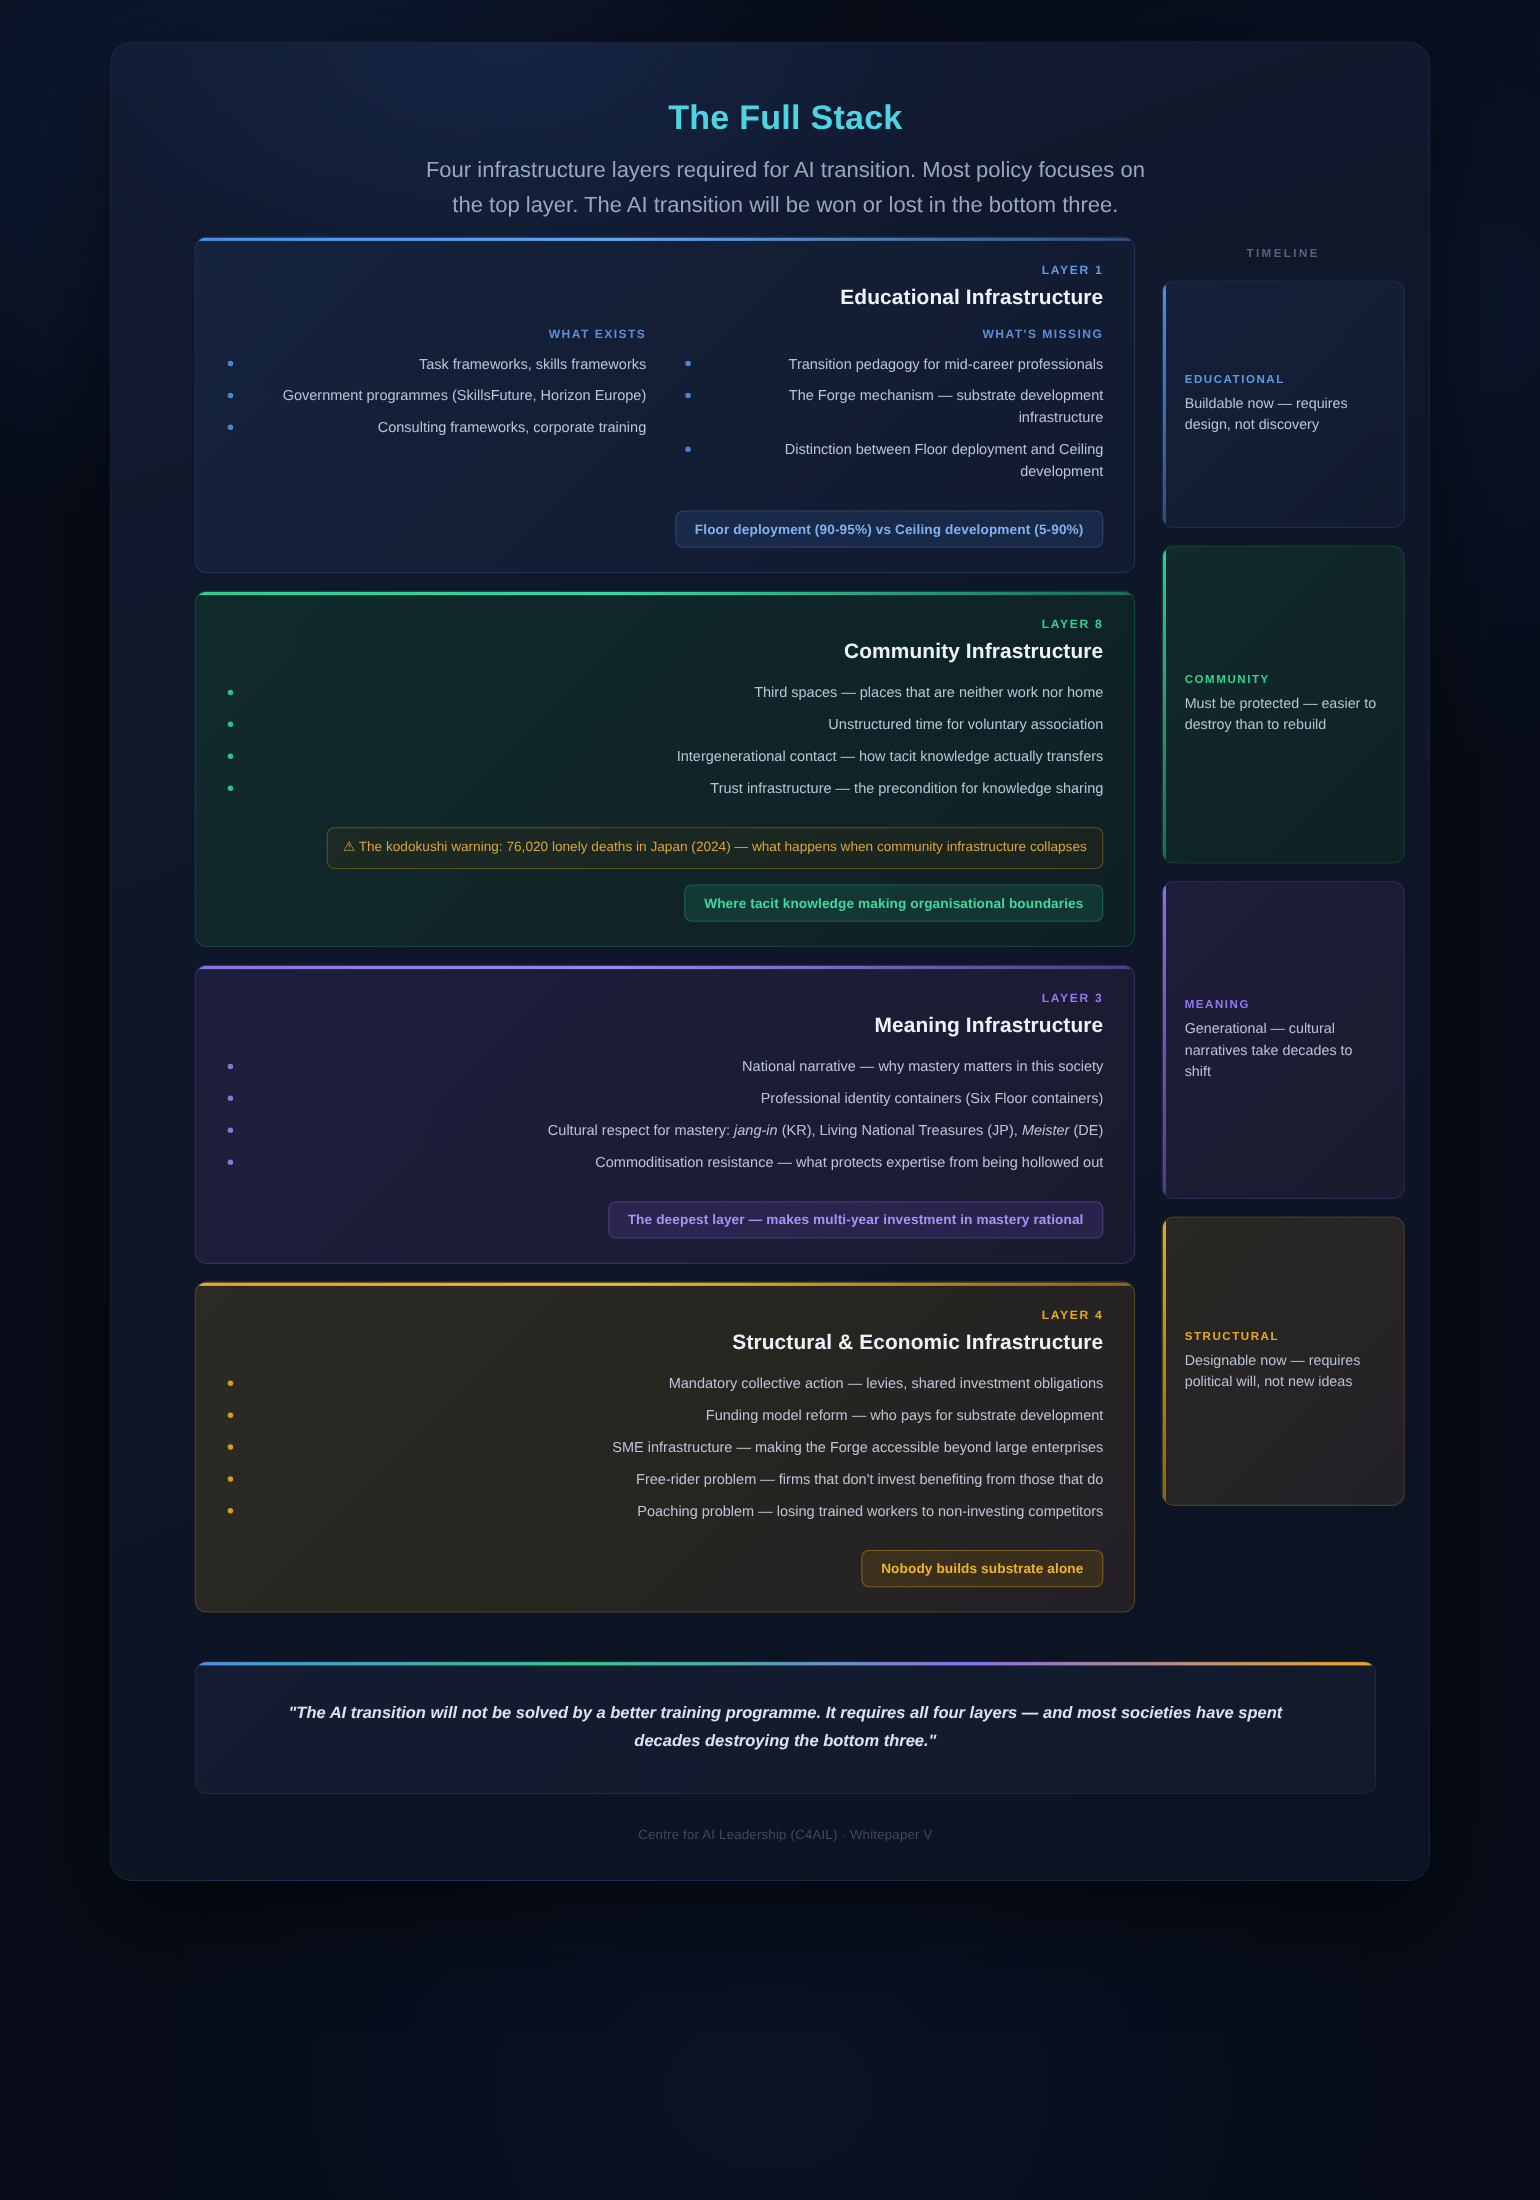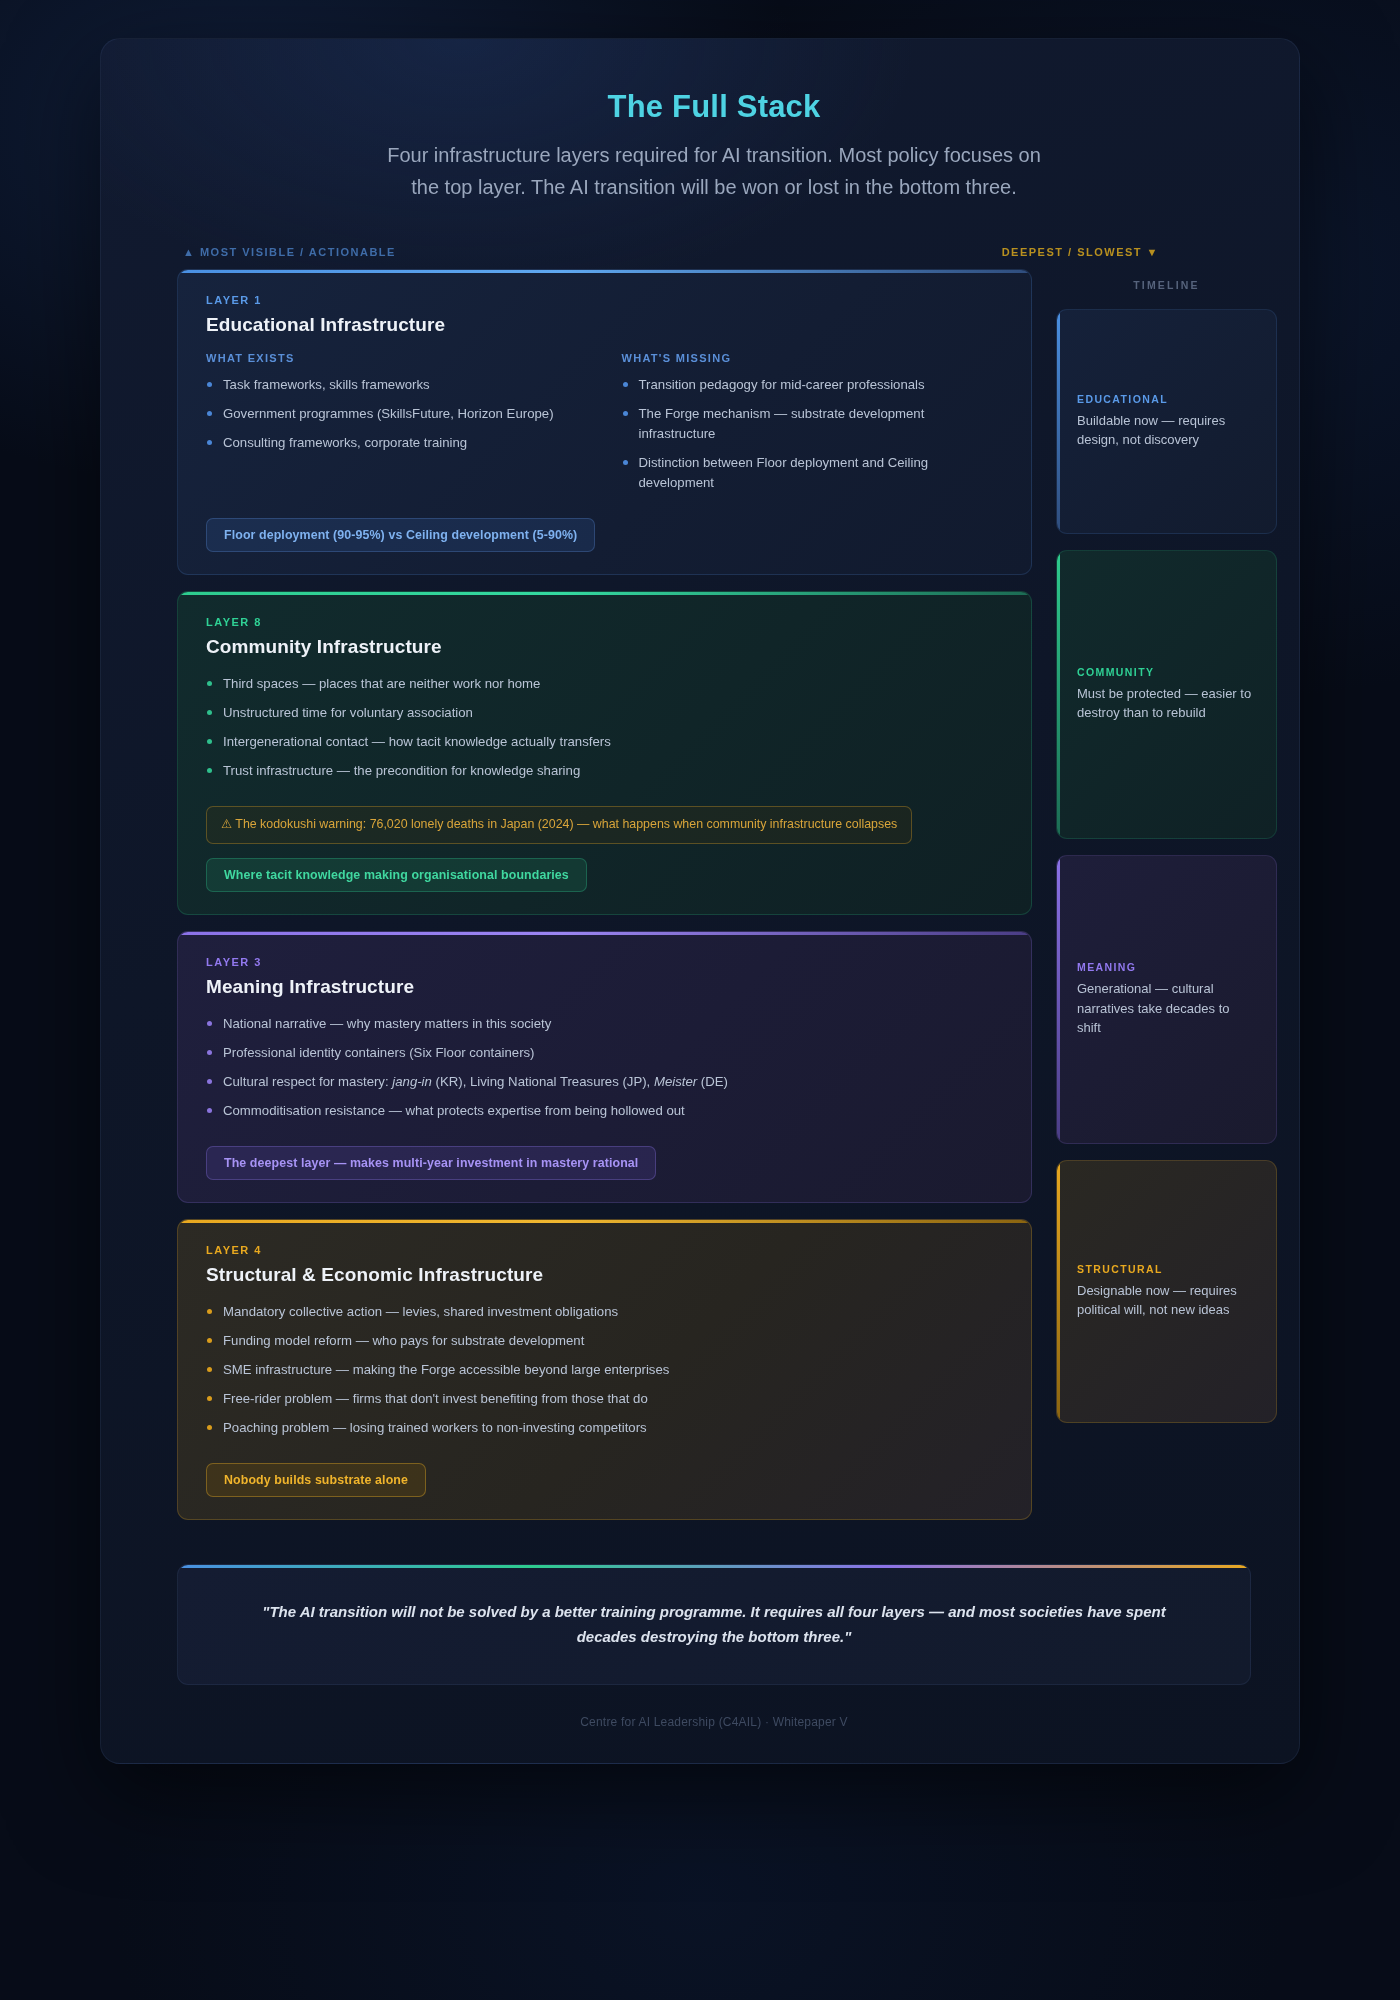--- a/index.html
+++ b/index.html
@@ -75,21 +75,21 @@
     padding-right: 86px;
   }
 
   
   .grid {
     display: flex;
     gap: 24px;
     margin-top: 11px;
     align-items: flex-start;
   }
-  .col-layers { width: 855px; flex: none; }
+  .col-layers { width: 855px; flex: none; text-align: right; }
   .col-timeline { width: 221px; flex: none; }
 
   .timeline-head {
     text-align: center;
     font-size: 10.5px;
     font-weight: 700;
     letter-spacing: 2.2px;
     color: #56637c;
     padding: 10px 0 18px 0;
   }
@@ -314,24 +314,20 @@
 </head>
 <body>
 
 <div class="panel">
 
   <div class="hdr">
     <h1>The Full Stack</h1>
     <p>Four infrastructure layers required for AI transition. Most policy focuses on the top layer. The AI transition will be won or lost in the bottom three.</p>
   </div>
 
-  <div class="axis-row">
-    <div class="axis-left">▲ MOST VISIBLE / ACTIONABLE</div>
-    <div class="axis-right">DEEPEST / SLOWEST ▼</div>
-  </div>
 
   <div class="grid">
 
     <div class="col-layers">
 
       <div class="layer l1">
         <div class="kicker">LAYER 1</div>
         <h2>Educational Infrastructure</h2>
         <div class="split">
           <div>

